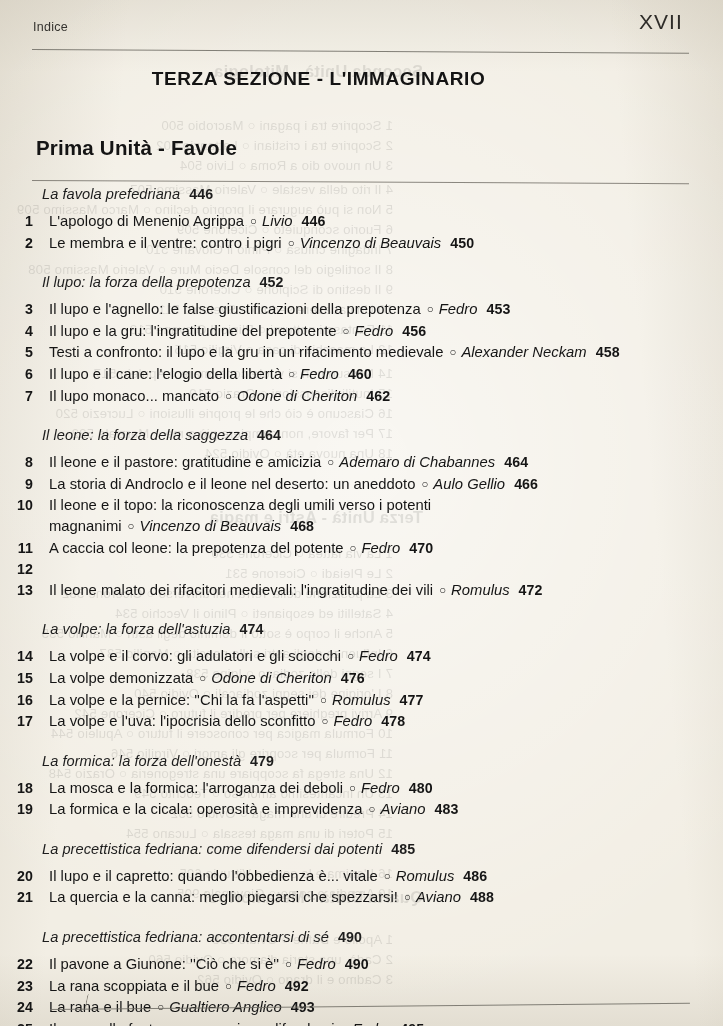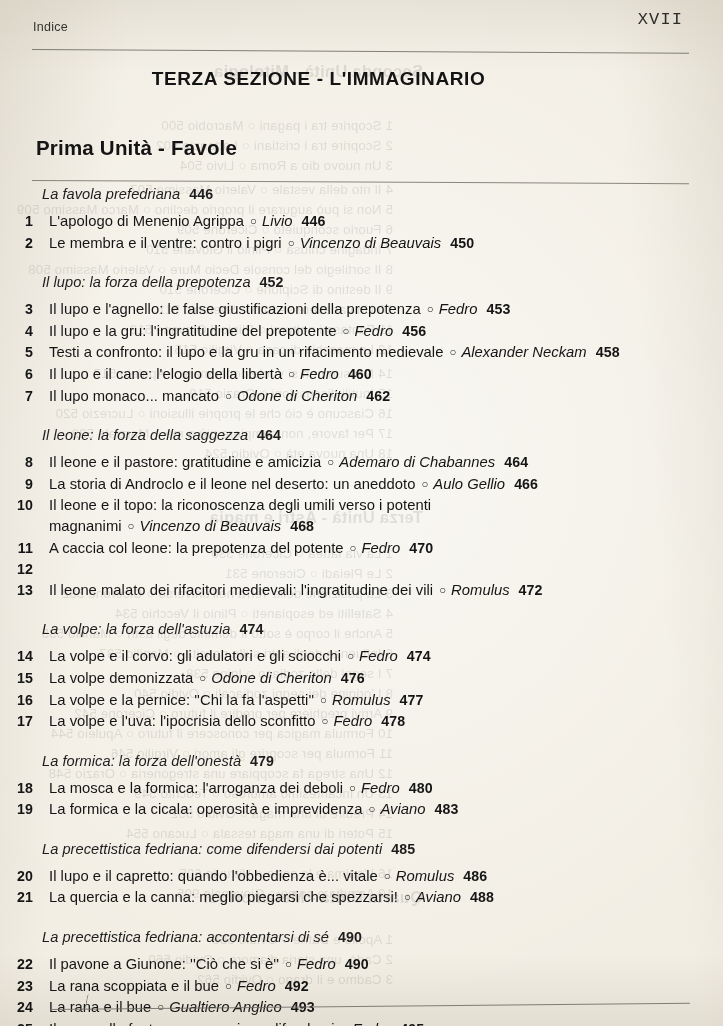--- a/index.html
+++ b/index.html
@@ -56,24 +56,23 @@
     left: 33px;
     top: 20px;
     font-size: 12.5px;
     letter-spacing: 0.25px;
     color: #35332f;
   }
   .folio {
     position: absolute;
     right: 40px;
     top: 10px;
-    font-size: 17px;
+    font-size: 21px;
     letter-spacing: 1.1px;
     color: #2e2c29;
-    font-family: Liberation Mono, monospace;
   }
   .rule {
     position: absolute;
     background: transparent;
     border: 0;
     border-top: 1.1px solid #6f6c64;
     height: 0;
   }
   .rule.head {
     left: 32px;

